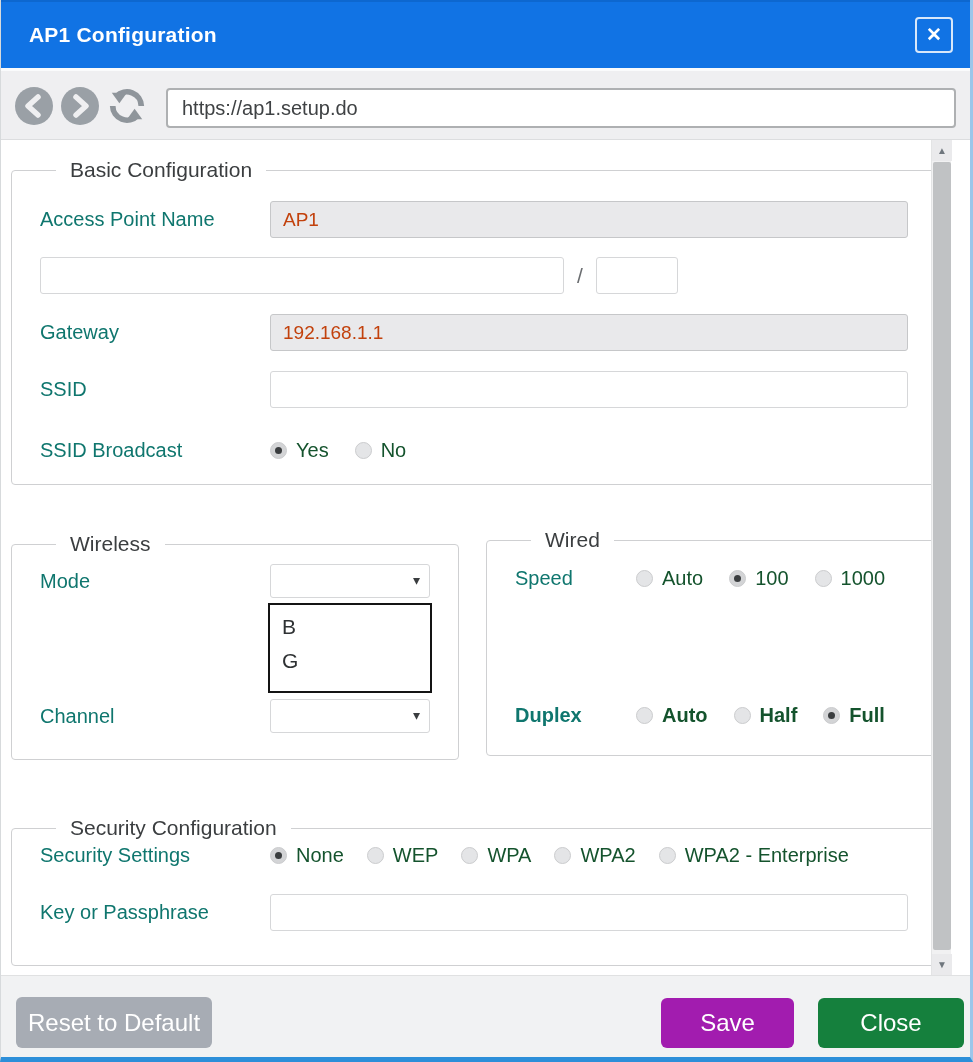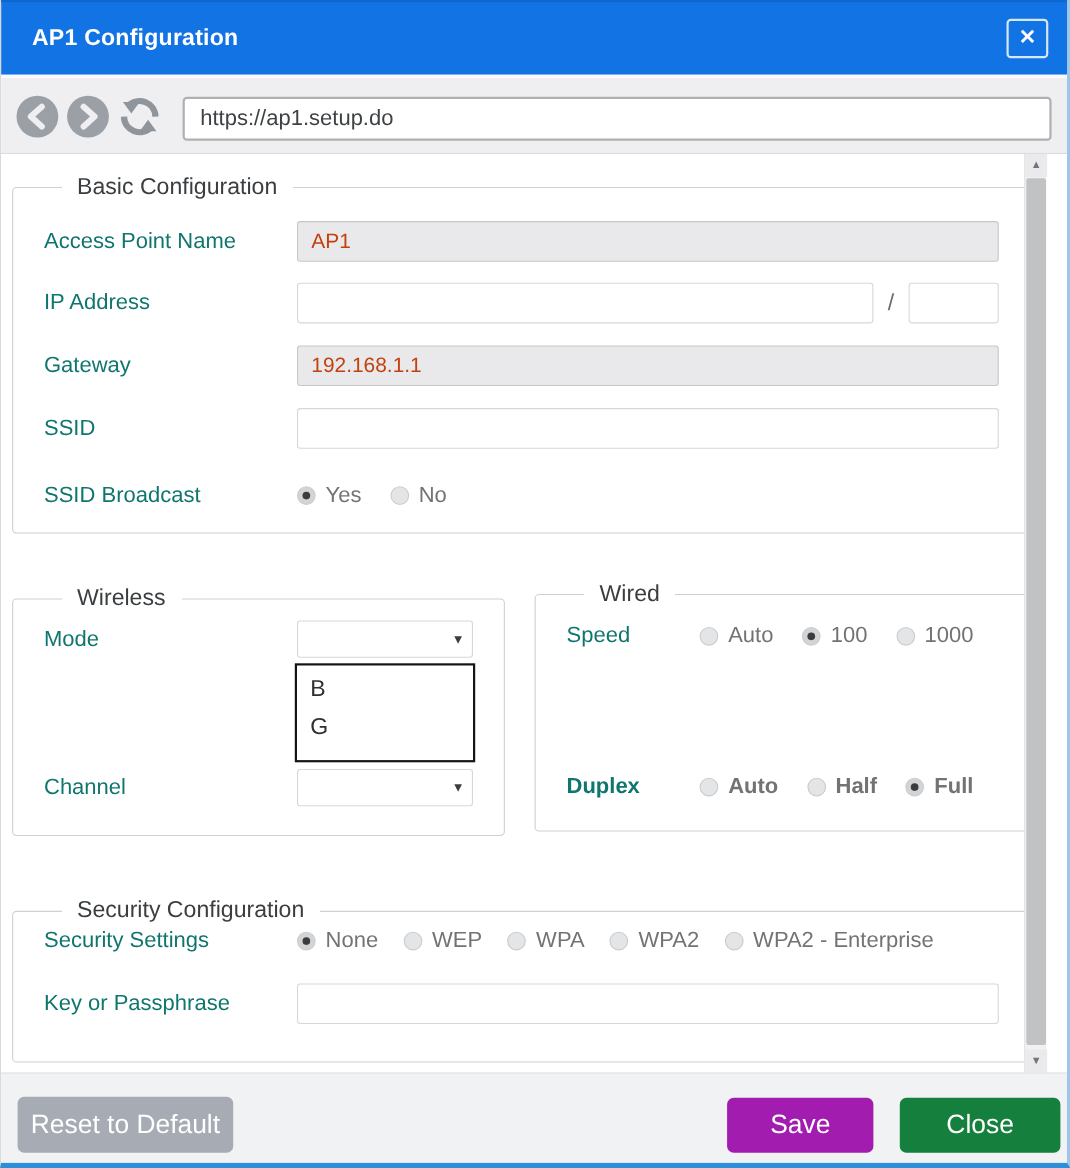--- a/index.html
+++ b/index.html
@@ -75,21 +75,21 @@
   .radio-option{ display:flex; align-items:center; margin-right:26px; cursor:pointer; }
   .radio{
     width:17px; height:17px; border-radius:50%; background:#e4e5e7; border:1px solid #cbccce;
     display:inline-block; position:relative; flex:0 0 17px;
   }
   .radio.checked{ background:#d3d4d6; }
   .radio.checked::after{
     content:""; position:absolute; left:4px; top:4px; width:7px; height:7px;
     border-radius:50%; background:#3a3d3f;
   }
-  .rlabel{ font-size:20px; color:#737373; margin-left:9px; }
+  .rlabel{ font-size:20px; color:#14532d; margin-left:9px; }
 
   
   .r-mode   { margin-top:8px; }
   .r-channel{ margin-top:101px; }
   .select{
     position:relative; width:160px; height:34px; background:#ffffff;
     border:1px solid #d6d7d9; border-radius:3px; cursor:pointer;
   }
   .select .caret{ position:absolute; right:9px; top:7px; font-size:14px; color:#3a3d3f; }
 
@@ -170,21 +170,20 @@
 
     <fieldset class="fs-basic">
       <legend>Basic Configuration</legend>
 
       <div class="row r-ap">
         <span class="flabel">Access Point Name</span>
         <input class="tfield grow" type="text" disabled="" value="AP1" style="">
       </div>
 
       <div class="row r-ip">
-        <span class="flabel">IP Address</span>
         <input class="tfield ip-main" type="text" value="" style="">
         <span class="ip-slash">/</span>
         <input class="tfield ip-mask" type="text" value="" style="">
       </div>
 
       <div class="row r-gw">
         <span class="flabel">Gateway</span>
         <input class="tfield grow" type="text" disabled="" value="192.168.1.1" style="">
       </div>
 

